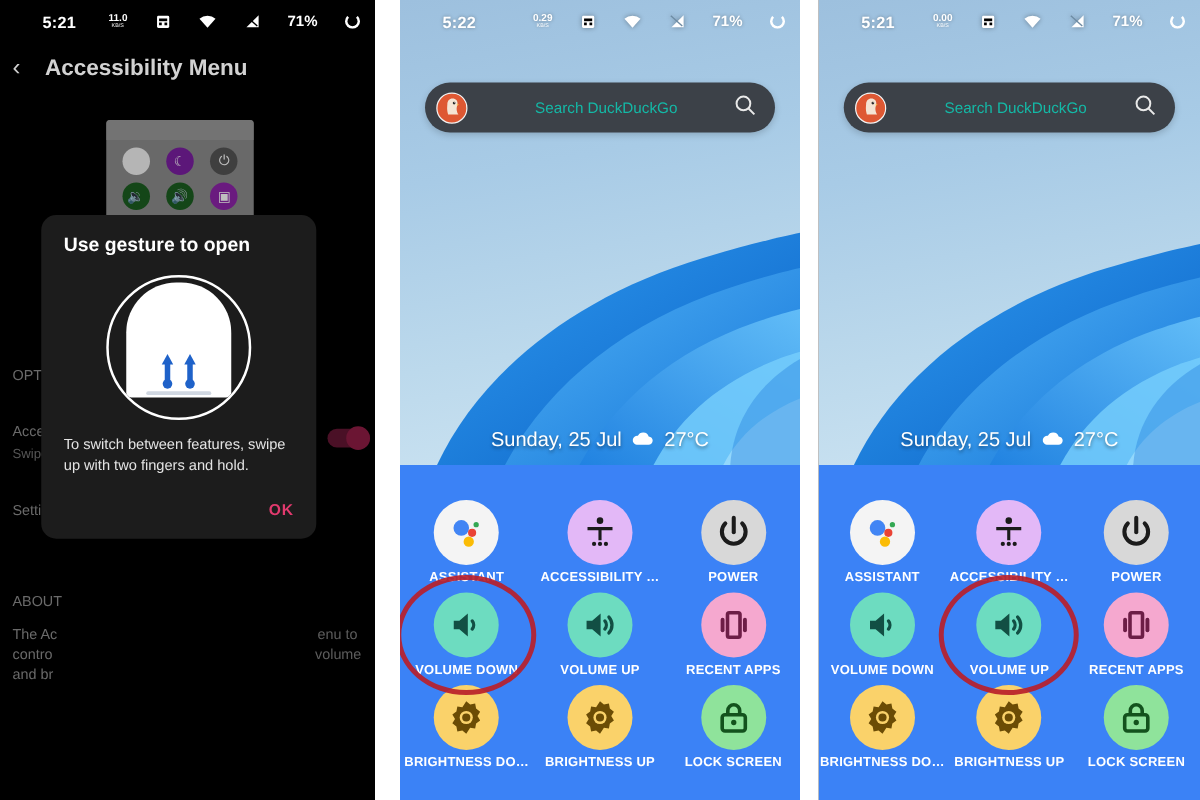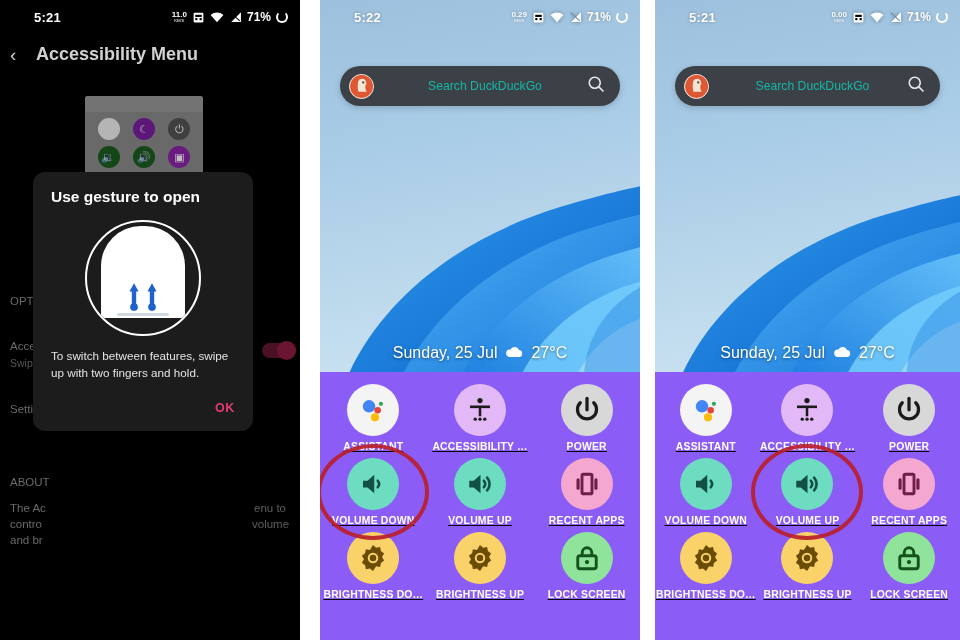--- a/index.html
+++ b/index.html
@@ -19,21 +19,21 @@
 
   
   .statusbar {
     position: relative; height: 34px; width: 100%;
     display: flex; align-items: center;
     padding: 0 12px 0 0;
     color:#ffffff;
   }
   .sb-time { font-size: 13px; font-weight: bold; margin-left: 34px; letter-spacing:.2px;
              text-shadow: 0 0 3px rgba(0,0,0,.35); }
-  .sb-right { margin-left: auto; display: flex; align-items: center; gap: 5px; }
+  .sb-right { margin-left: auto; display: flex; align-items: center; gap: 22px; }
   .sb-net { display:flex; flex-direction:column; align-items:center; line-height:1;
             text-shadow: 0 0 3px rgba(0,0,0,.35); }
   .sb-net .r1 { font-size: 8px; font-weight: bold; }
   .sb-net .r2 { font-size: 4.5px; transform: scale(.95); }
   .sb-ico { display:flex; align-items:center; filter: drop-shadow(0 0 2px rgba(0,0,0,.35)); }
   .sb-batt { font-size: 12px; font-weight: bold; text-shadow: 0 0 3px rgba(0,0,0,.35); }
   .sb-ring { width: 12px; height: 12px; border: 2px solid #fff; border-radius: 50%;
              border-top-color: transparent; }
 
   
@@ -102,21 +102,21 @@
      overflow:hidden; white-space:nowrap;text-align:center; }
   .search-mag { flex:0 0 auto; }
 
   .weather { position:absolute; left:0; right:0; bottom: 10px; display:flex;
      justify-content:center; gap: 7px;
      color:#ffffff; font-size: 16px;
      text-shadow: 0 1px 3px rgba(0,0,0,.45); }
   .cloud-ico { display:inline-block; }
 
   .menu-tray { position:absolute; left:0; right:0; top: 372px; bottom:0;
-     background:#8b5cf6; padding: 12px 0 0 0; text-decoration: underline; }
+     background:#3b82f6; padding: 28px 0 0 0; }
   .tray-grid { display:grid; grid-template-columns: repeat(3,1fr);
      row-gap: 6px; }
   .tray-cell { display:flex; flex-direction:column; align-items:center; position:relative; }
   .tray-disc { width: 52px; height: 52px; border-radius: 50%;
      display:flex; align-items:center; justify-content:center; }
   .tray-label { margin-top: 5px; color:#ffffff; font-size: 10.4px; font-weight: bold;
      letter-spacing:.2px; white-space: nowrap; }
   .highlight-ring { position:absolute; left: 50%; top: 50%;
      transform: translate(-50%,-50%); width: 112px; height: 96px;
      border: 4px solid #b9202a; border-radius: 50%; pointer-events:none; z-index: 5;

